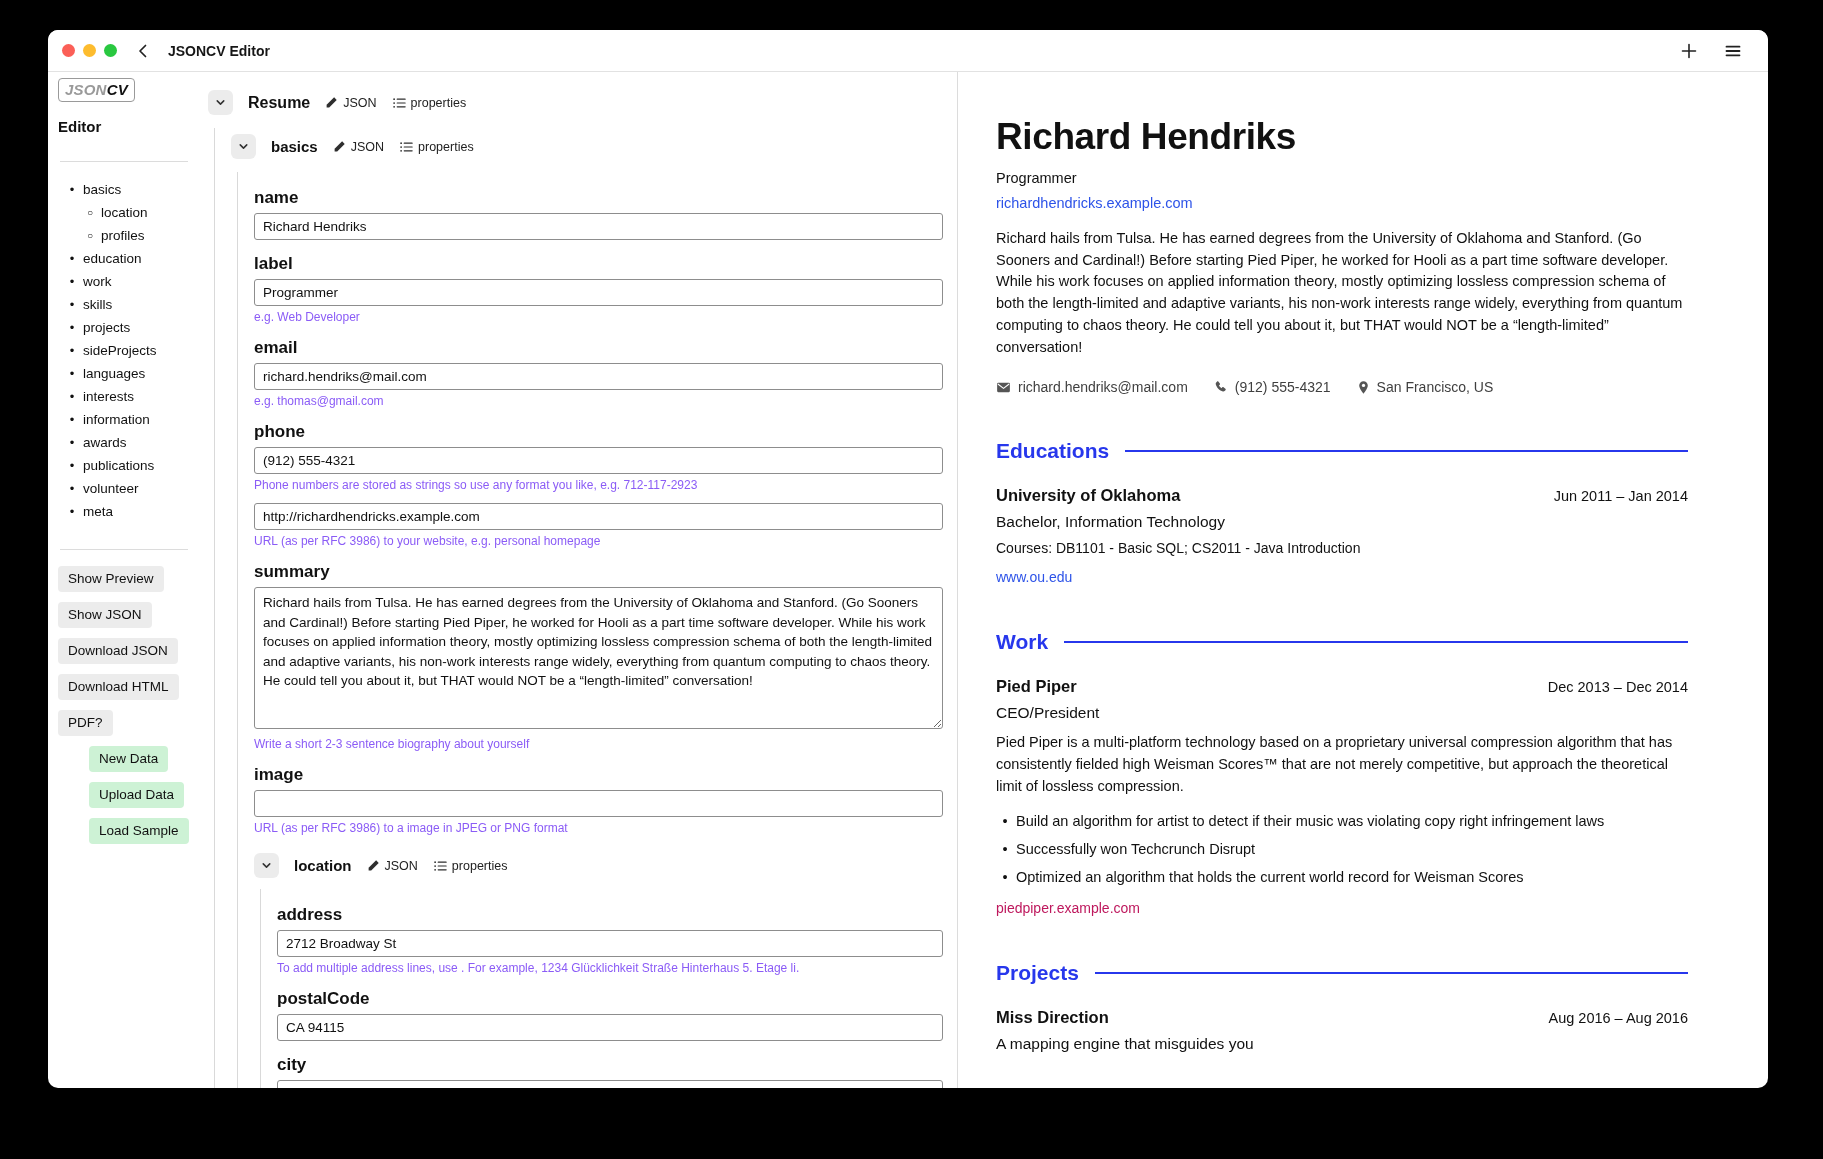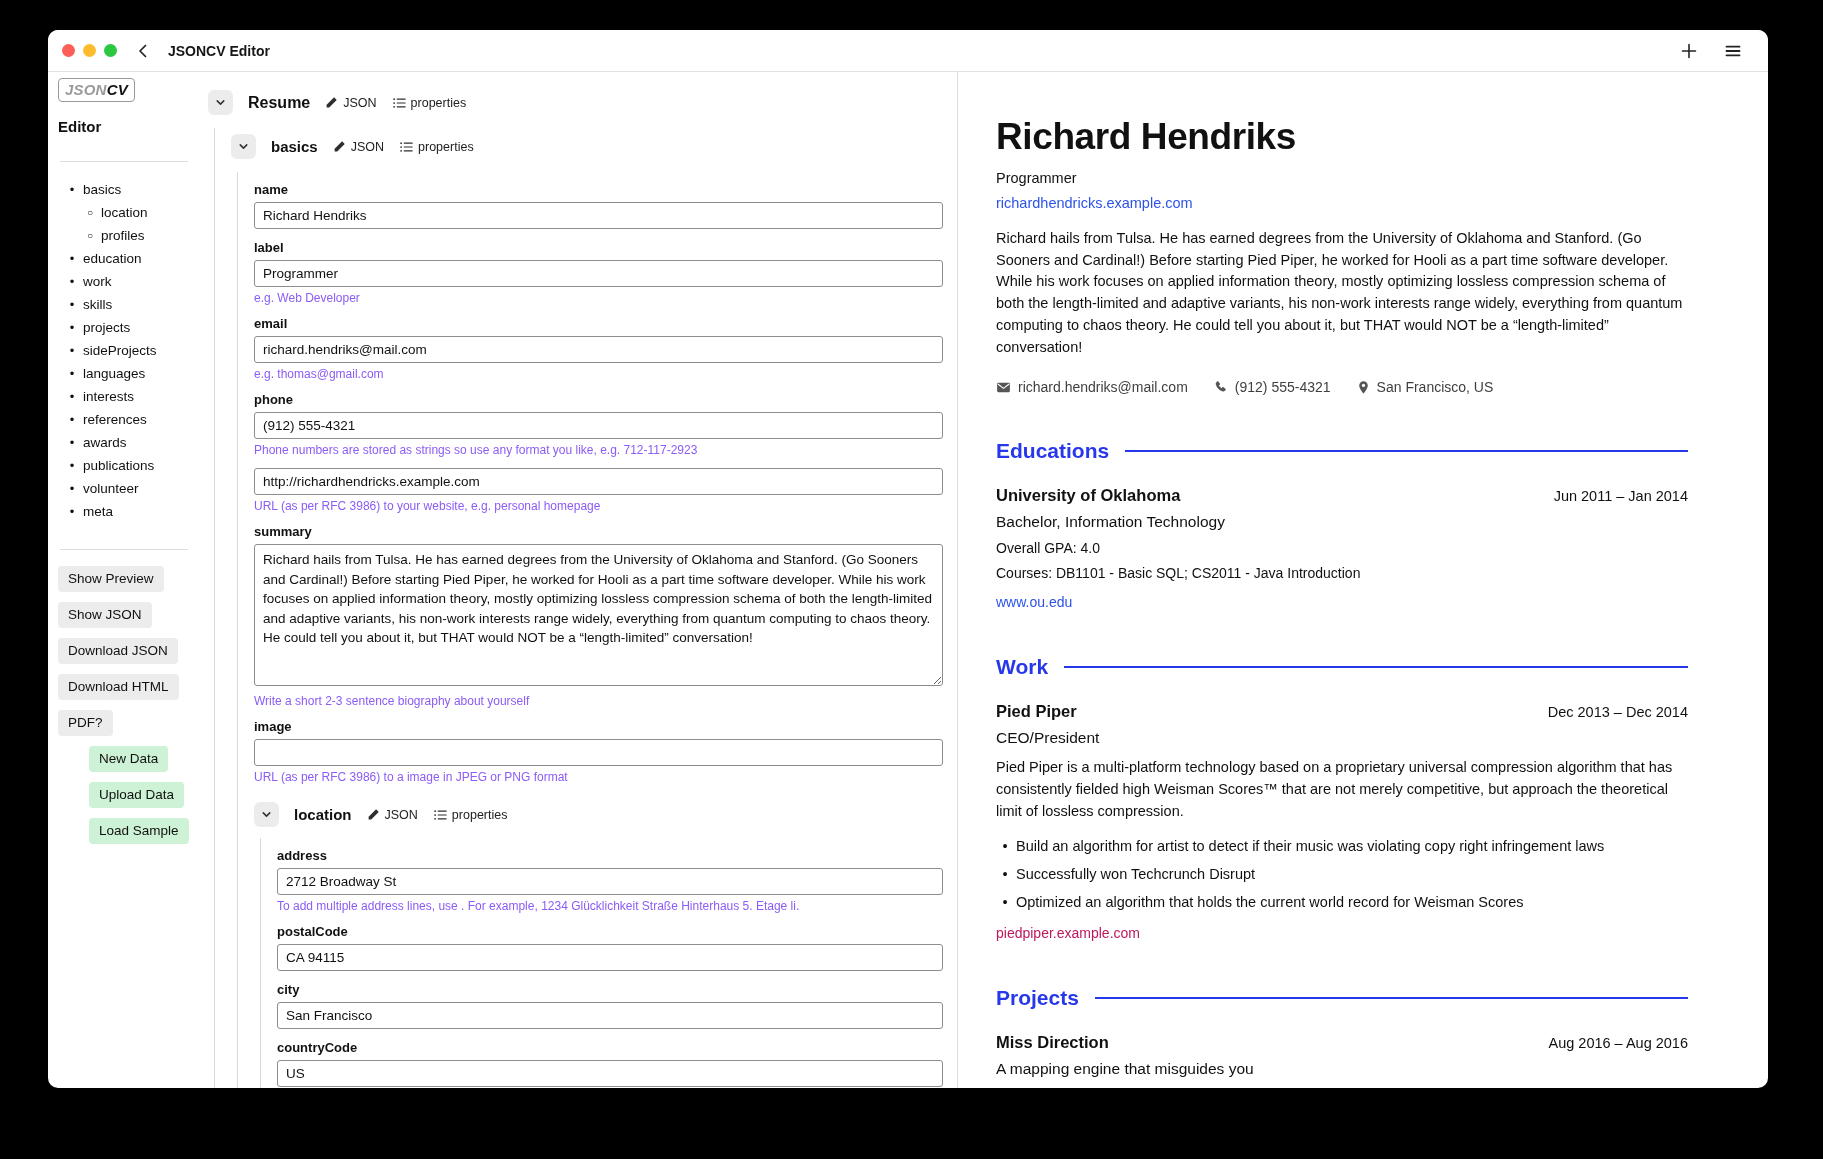--- a/index.html
+++ b/index.html
@@ -45,21 +45,21 @@
   .sec-header { display:flex; align-items:center; }
   .collapse-btn { width:25px; height:25px; background:#ececec; border:none; border-radius:6px; cursor:pointer;
     display:flex; align-items:center; justify-content:center; flex:0 0 25px; }
   .sec-title { font-weight:700; margin-left:15px; font-size:16px; }
   .section.sub .sec-title { font-size:15px; }
   .sec-action { display:inline-flex; align-items:center; gap:5px; margin-left:15px; font-size:12.5px; color:#222; cursor:pointer; }
   .sec-children { border-left:1px solid #d9d9d9; margin:13px 0 0 6px; padding:2px 0 30px 16px; }
   .sec-children.loc { padding-bottom:10px; margin-top:11px; }
   .section.sub { margin-top:18px; }
   .field { margin-bottom:11px; }
-  .field-label { font-weight:700; font-size:13px; margin:8px 0 5px; }
+  .field-label { font-weight:700; font-size:17px; margin:14px 0 5px; }
   .field-input, .field-textarea { width:100%; border:1px solid #8d8d8d; border-radius:3px; font-family:inherit;
     font-size:13.5px; color:#111; padding:0 8px; background:#fff; }
   .field-input { height:27px; }
   .field-textarea { height:142px; padding:5px 8px; line-height:1.45; resize:vertical; }
   .field-hint { font-size:12px; color:#8b5cf6; margin-top:4px; }
   
   .preview { flex:0 0 811px; width:811px; border-left:1px solid #dcdcdc; padding:46px 80px 0 38px; overflow:hidden; }
   .pv-name { font-size:37px; font-weight:700; letter-spacing:-.4px; margin:0; line-height:1.05; }
   .pv-job { font-size:14.5px; margin-top:13px; }
   .pv-site { font-size:14.5px; margin-top:9px; }
@@ -165,21 +165,21 @@
           <div class="nav-item">
             <span class="nav-bullet">•</span>
             <span class="nav-label">languages</span>
           </div>
           <div class="nav-item">
             <span class="nav-bullet">•</span>
             <span class="nav-label">interests</span>
           </div>
           <div class="nav-item">
             <span class="nav-bullet">•</span>
-            <span class="nav-label">references</span>
+            <span class="nav-label">information</span>
           </div>
           <div class="nav-item">
             <span class="nav-bullet">•</span>
             <span class="nav-label">awards</span>
           </div>
           <div class="nav-item">
             <span class="nav-bullet">•</span>
             <span class="nav-label">publications</span>
           </div>
           <div class="nav-item">
@@ -365,21 +365,20 @@
             <div class="pv-heading-row">
               <h2 class="pv-heading" style="color: rgb(39, 55, 236);">Educations</h2>
               <div class="pv-rule" style="background: rgb(39, 55, 236);"></div>
             </div>
             <div class="pv-item">
               <div class="pv-item-head">
                 <span class="pv-item-title">University of Oklahoma</span>
                 <span class="pv-item-date">Jun 2011 – Jan 2014</span>
               </div>
               <div class="pv-sub">Bachelor, Information Technology</div>
-              <div class="pv-line">Overall GPA: 4.0</div>
               <div class="pv-line">Courses: DB1101 - Basic SQL; CS2011 - Java Introduction</div>
               <div><a class="lnk pv-link" style="color: rgb(45, 83, 232);">www.ou.edu</a></div>
             </div>
           </div>
           <div class="pv-section">
             <div class="pv-heading-row">
               <h2 class="pv-heading" style="color: rgb(39, 55, 236);">Work</h2>
               <div class="pv-rule" style="background: rgb(39, 55, 236);"></div>
             </div>
             <div class="pv-item">

